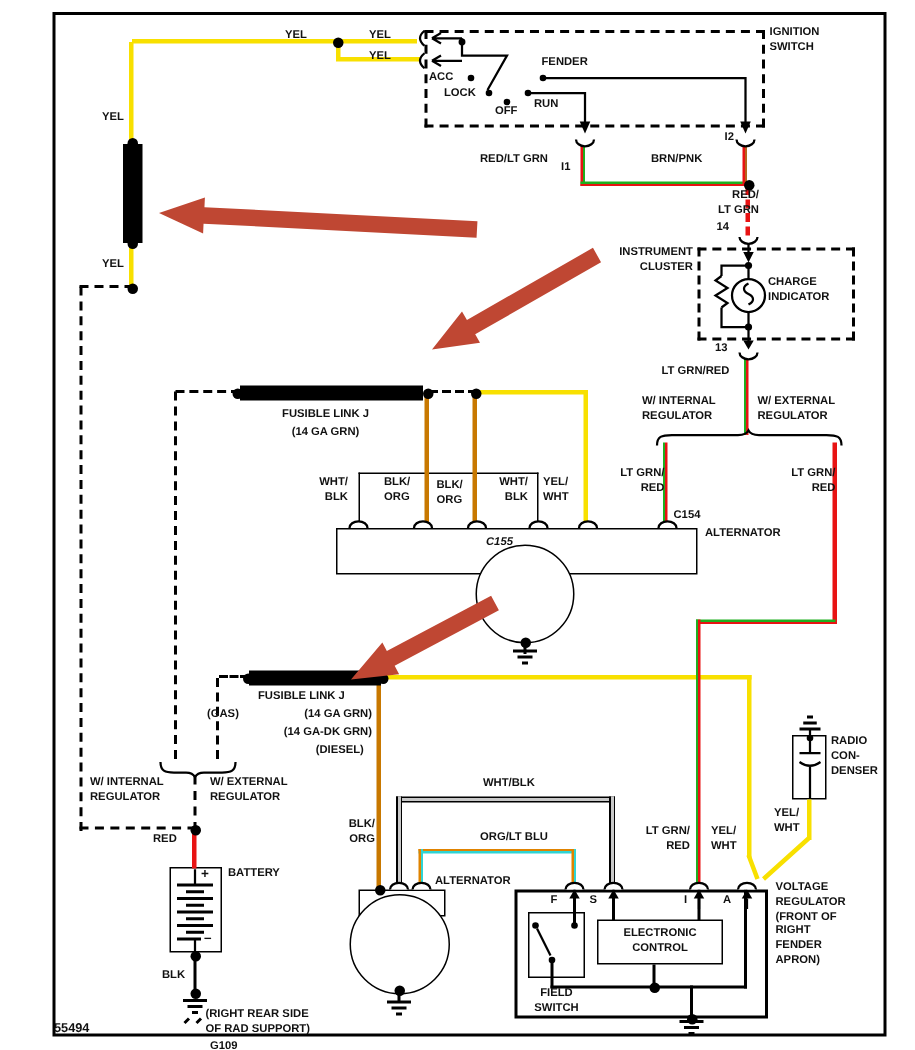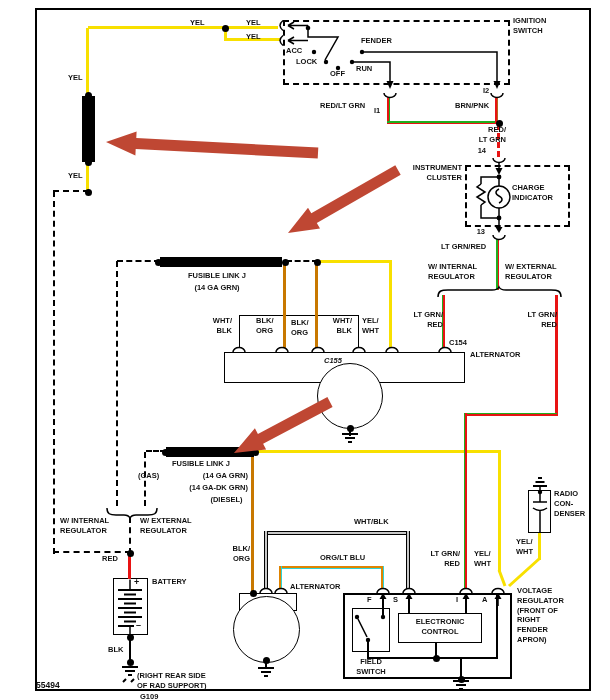--- a/index.html
+++ b/index.html
@@ -204,21 +204,21 @@
       <div class="lb" style="left: 513px; top: 16px;">IGNITION
 SWITCH</div>
       <div class="lb" style="left: 286px; top: 46px;">ACC</div>
       <div class="lb" style="left: 296px; top: 57px;">LOCK</div>
       <div class="lb" style="left: 330px; top: 69px;">OFF</div>
       <div class="lb" style="left: 356px; top: 64px;">RUN</div>
       <div class="lb" style="left: 361px; top: 36px;">FENDER</div>
       <div class="lb" style="left: 374px; top: 86px; margin-top: 20px;">I1</div>
       <div class="lb" style="left: 483px; top: 86px;">I2</div>
       <div class="lb" style="left: 320px; top: 101px;">RED/LT GRN</div>
-      <div class="lb" style="left: 455px; top: 101px;">BRN/PNK</div>
+      <div class="lb" style="left: 434px; top: 101px;">BRN/PNK</div>
       <div class="lb" style="left: 470px; top: 125px; width: 36px; text-align: right;">RED/
 LT GRN</div>
       <div class="lb" style="left: 472px; top: 146px; width: 14px; text-align: right;">14</div>
       <div class="lb" style="left: 402px; top: 163px; width: 60px; text-align: right;">INSTRUMENT
 CLUSTER</div>
       <div class="lb" style="left: 512px; top: 183px;">CHARGE
 INDICATOR</div>
       <div class="lb" style="left: 471px; top: 227px; width: 14px; text-align: right;">13</div>
       <div class="lb" style="left: 441px; top: 242px;">LT GRN/RED</div>
       <div class="lb" style="left: 428px; top: 262px;">W/ INTERNAL
@@ -257,21 +257,21 @@
       <div class="lb" style="left: 152px; top: 577px;">BATTERY</div>
       <div class="lb" style="left: 134px; top: 577px; font-size: 9px;">+</div>
       <div class="lb" style="left: 136px; top: 620px; font-size: 9px;">–</div>
       <div class="lb" style="left: 108px; top: 645px;">BLK</div>
       <div class="lb" style="left: 140px; top: 692px;">G109</div>
       <div class="lb" style="left: 137px; top: 671px;">(RIGHT REAR SIDE
 OF RAD SUPPORT)</div>
       <div class="lb" style="left: 36px; top: 680px; font-size: 8.5px;">55494</div>
       <div class="lb" style="left: 224px; top: 544px; width: 26px; text-align: right;">BLK/
 ORG</div>
-      <div class="lb" style="left: 322px; top: 517px; margin-left: 32px;">WHT/BLK</div>
+      <div class="lb" style="left: 322px; top: 517px;">WHT/BLK</div>
       <div class="lb" style="left: 320px; top: 553px;">ORG/LT BLU</div>
       <div class="lb" style="left: 290px; top: 582px;">ALTERNATOR</div>
       <div class="lb" style="left: 422px; top: 549px; width: 38px; text-align: right;">LT GRN/
 RED</div>
       <div class="lb" style="left: 474px; top: 549px;">YEL/
 WHT</div>
       <div class="lb" style="left: 516px; top: 537px;">YEL/
 WHT</div>
       <div class="lb" style="left: 554px; top: 489px;">RADIO
 CON-

